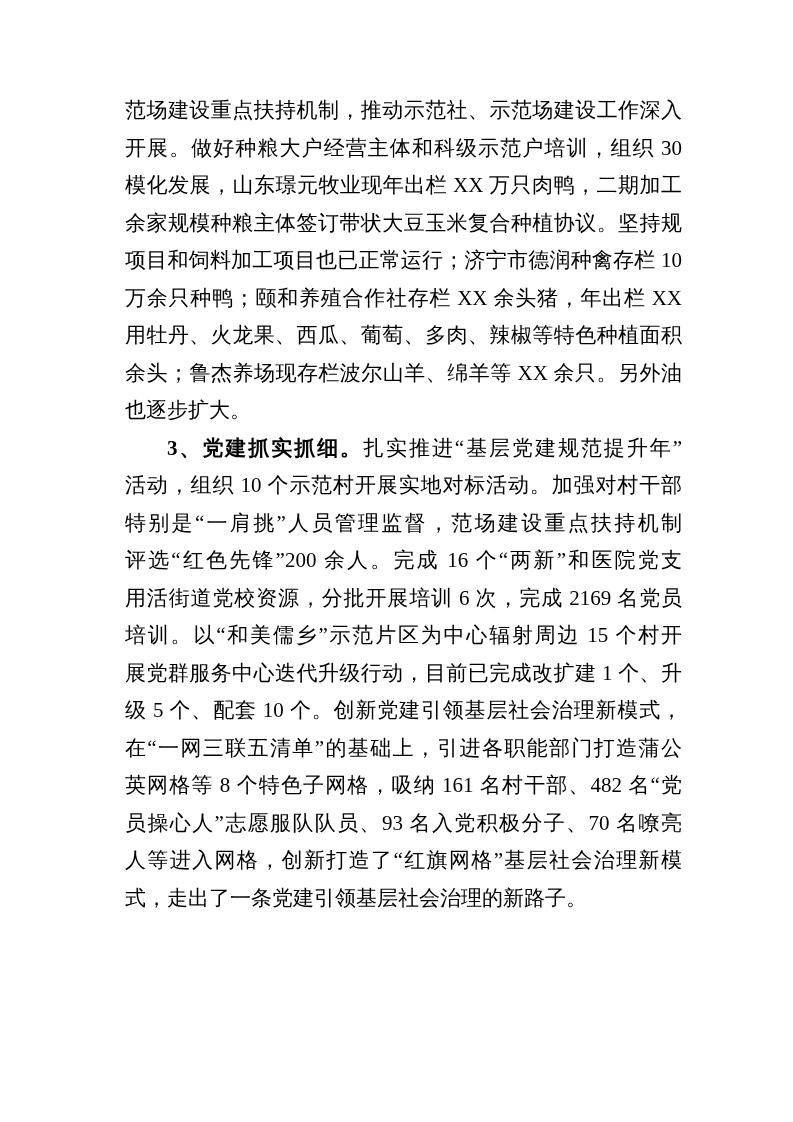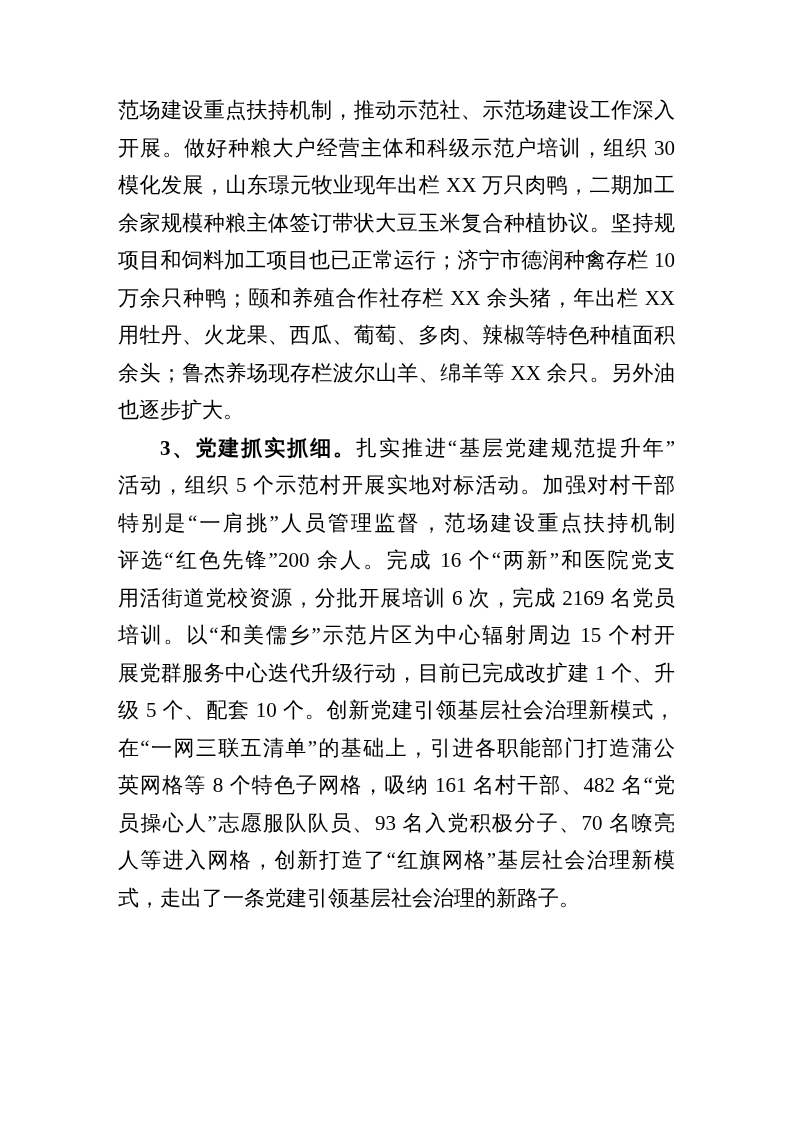--- a/index.html
+++ b/index.html
@@ -11,21 +11,21 @@
     position: relative;
     width: 793px;
     height: 1122px;
     background: #ffffff;
     overflow: hidden;
     font-family: "Liberation Serif", "DejaVu Serif", serif;
     color: #000000;
   }
   .text-block {
     position: absolute;
-    left: 118px;
+    left: 125px;
     top: 92px;
     width: 557px;
     font-size: 21px;
     line-height: 37.5px;
     letter-spacing: 0;
   }
   .line {
     text-align: justify;
     text-align-last: justify;
     white-space: nowrap;
@@ -57,21 +57,21 @@
       <div class="line">万余只种鸭；颐和养殖合作社存栏 XX 余头猪，年出栏 XX</div>
       <div class="line">用牡丹、火龙果、西瓜、葡萄、多肉、辣椒等特色种植面积</div>
       <div class="line">余头；鲁杰养场现存栏波尔山羊、绵羊等 XX 余只。另外油</div>
       <div class="line last">也逐步扩大。</div>
     </div>
 
     <div>
       <div class="line indent">
         <span class="bold-lead">3、党建抓实抓细。</span><span>扎实推进“基层党建规范提升年”</span>
       </div>
-      <div class="line">活动，组织 5 个示范村开展实地对标活动。加强对村干部</div>
+      <div class="line">活动，组织 10 个示范村开展实地对标活动。加强对村干部</div>
       <div class="line">特别是“一肩挑”人员管理监督，范场建设重点扶持机制</div>
       <div class="line">评选“红色先锋”200 余人。完成 16 个“两新”和医院党支</div>
       <div class="line">用活街道党校资源，分批开展培训 6 次，完成 2169 名党员</div>
       <div class="line">培训。以“和美儒乡”示范片区为中心辐射周边 15 个村开</div>
       <div class="line">展党群服务中心迭代升级行动，目前已完成改扩建 1 个、升</div>
       <div class="line">级 5 个、配套 10 个。创新党建引领基层社会治理新模式，</div>
       <div class="line">在“一网三联五清单”的基础上，引进各职能部门打造蒲公</div>
       <div class="line">英网格等 8 个特色子网格，吸纳 161 名村干部、482 名“党</div>
       <div class="line">员操心人”志愿服队队员、93 名入党积极分子、70 名嘹亮</div>
       <div class="line">人等进入网格，创新打造了“红旗网格”基层社会治理新模</div>

